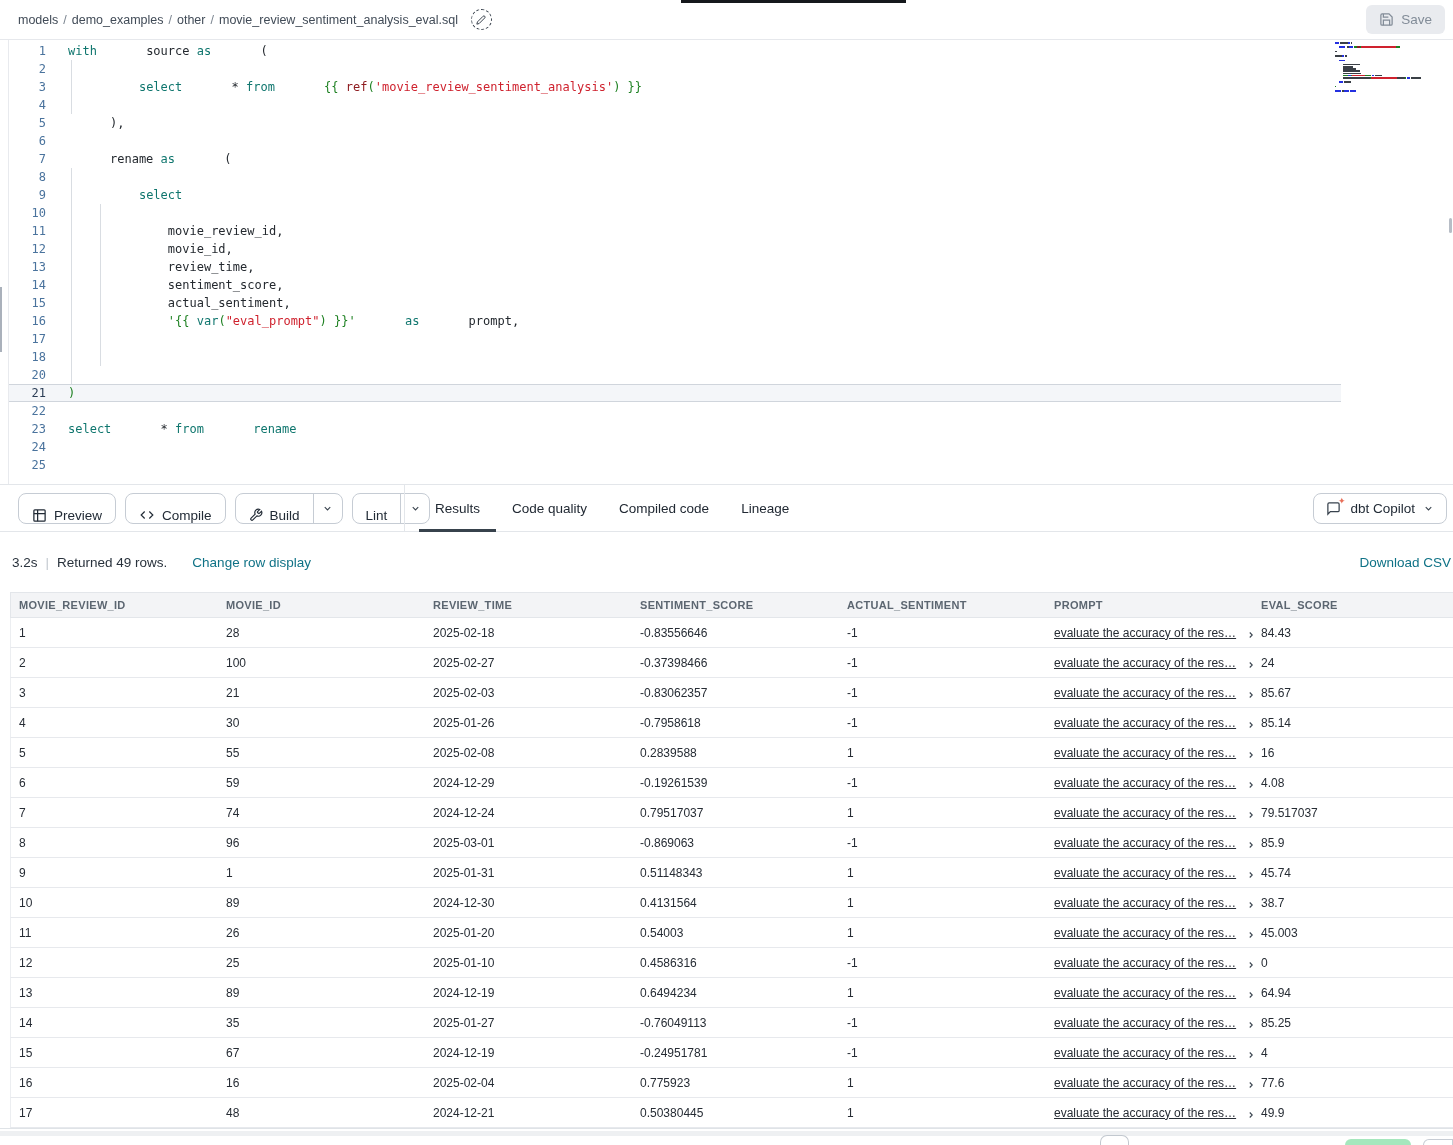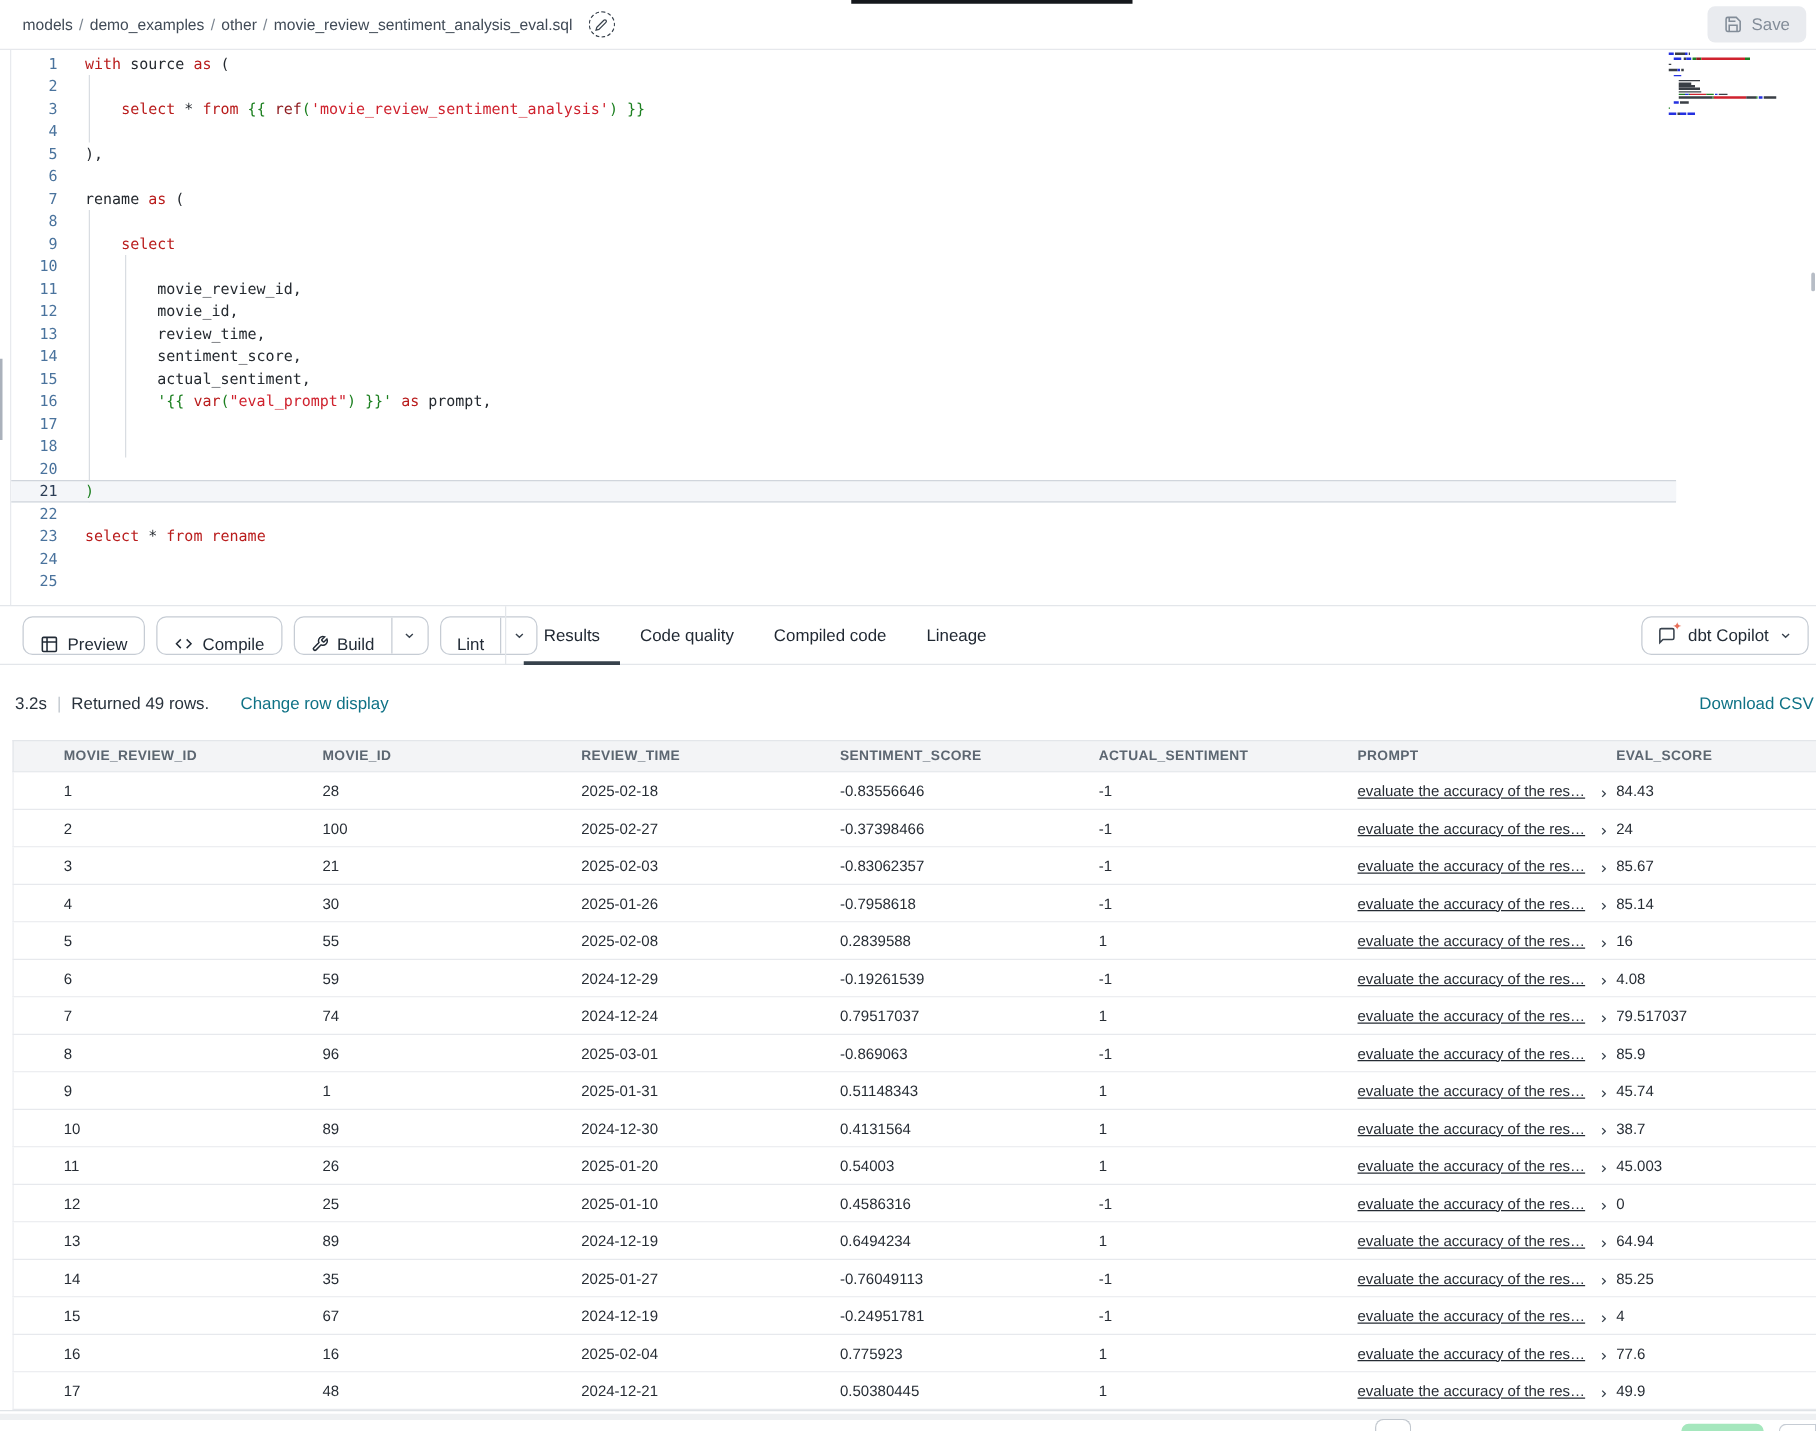--- a/index.html
+++ b/index.html
@@ -22,25 +22,25 @@
   
   .editor { position:absolute; left:0; top:40px; width:1453px; height:444px; background:#fff; overflow:hidden; }
   .editor-leftline { position:absolute; left:8px; top:0; width:1px; height:444px; background:#e8eaee; }
   .left-scrollmark { position:absolute; left:0; top:247px; width:2px; height:65px; background:#aab1bb; }
   .code-lines { position:absolute; left:9px; top:2px; width:1332px; z-index:1; }
   .cl { display:flex; height:18px; line-height:18px; white-space:pre; }
   .cl.active { background:#f4f6f9; box-shadow: inset 0 1px 0 #d0d5dc, inset 0 -1px 0 #d0d5dc; }
   .ln { width:37px; flex:0 0 37px; text-align:right; color:#4a739d; font:12px/18px "DejaVu Sans Mono", monospace; }
   .cl.active .ln { color:#2b3d55; }
   .code { padding-left:22px; font:12px/18px "DejaVu Sans Mono", monospace; color:#24292f; }
-  .code .kw { color:#b91c1c; }
+  .code .kw { color:#0f766e; }
   .code .st { color:#cf222e; }
   .code .jj { color:#1d8021; }
   .code .fn { color:#8f1d21; }
-  .code .pl { color:#24292f; }
+  .code .pl { color:#24292f;margin-left:42px; }
   .guide { position:absolute; width:1px; background:#d9dde2; z-index:0; }
   .minimap { position:absolute; right:6px; top:2px; width:112px; z-index:2; }
   .mm-line { height:2.2px; white-space:nowrap; }
   .mm-seg { display:inline-block; height:1.6px; vertical-align:top; }
   .ed-scroll-thumb { position:absolute; right:1px; top:178px; width:3px; height:15px; background:#b7bdc6; border-radius:2px; }
 
   
   .toolbar { position:absolute; left:0; top:484px; width:1453px; height:48px; background:#fff;
     border-top:1px solid #e3e6ea; border-bottom:1px solid #e3e6ea; display:flex; align-items:center; padding-left:18px; }
   .tb-btn { height:31px; display:flex; align-items:center; border:1px solid #c6ccd4; border-radius:8px;
@@ -60,21 +60,21 @@
   
   .statusbar { position:absolute; left:0; top:532px; width:1453px; height:60px; display:flex; align-items:center;
     padding:0 2px 0 12px; font-size:13.5px; color:#29323c; }
   .status-sep { color:#c2c8cf; margin:0 8px; }
   .link { color:#0f7286; cursor:pointer; }
   .status-left .link { margin-left:25px; }
   .dl-link { margin-left:auto; }
 
   
   .rtable { position:absolute; left:10px; top:592px; width:1443px; }
-  .thead, .trow { display:grid; grid-template-columns:207px 207px 207px 207px 207px 207px 1fr; align-items:center;padding-left:32px; }
+  .thead, .trow { display:grid; grid-template-columns:207px 207px 207px 207px 207px 207px 1fr; align-items:center; }
   .thead { height:26px; background:#f3f4f6; border-top:1px solid #e3e6ea; border-bottom:1px solid #e3e6ea;
     border-left:1px solid #e3e6ea; }
   .th { font-size:11px; font-weight:700; color:#5c6671; letter-spacing:.3px; padding-left:8px; white-space:nowrap; overflow:hidden; }
   .trow { height:30px; border-bottom:1px solid #e7e9ed; border-left:1px solid #eceef1; background:#fff; }
   .td { font-size:12px; color:#262c34; padding-left:8px; white-space:nowrap; overflow:hidden; }
   .td.prompt { display:flex; align-items:flex-end; gap:10px;text-decoration:underline; }
   .chev-right { color:#39434e; flex:0 0 auto; cursor:pointer; display:inline-flex; }
 
   
   .bottombar { position:absolute; left:0; top:1128px; width:1453px; height:17px; border-top:1px solid #dfe3e7; background:#fff; }

